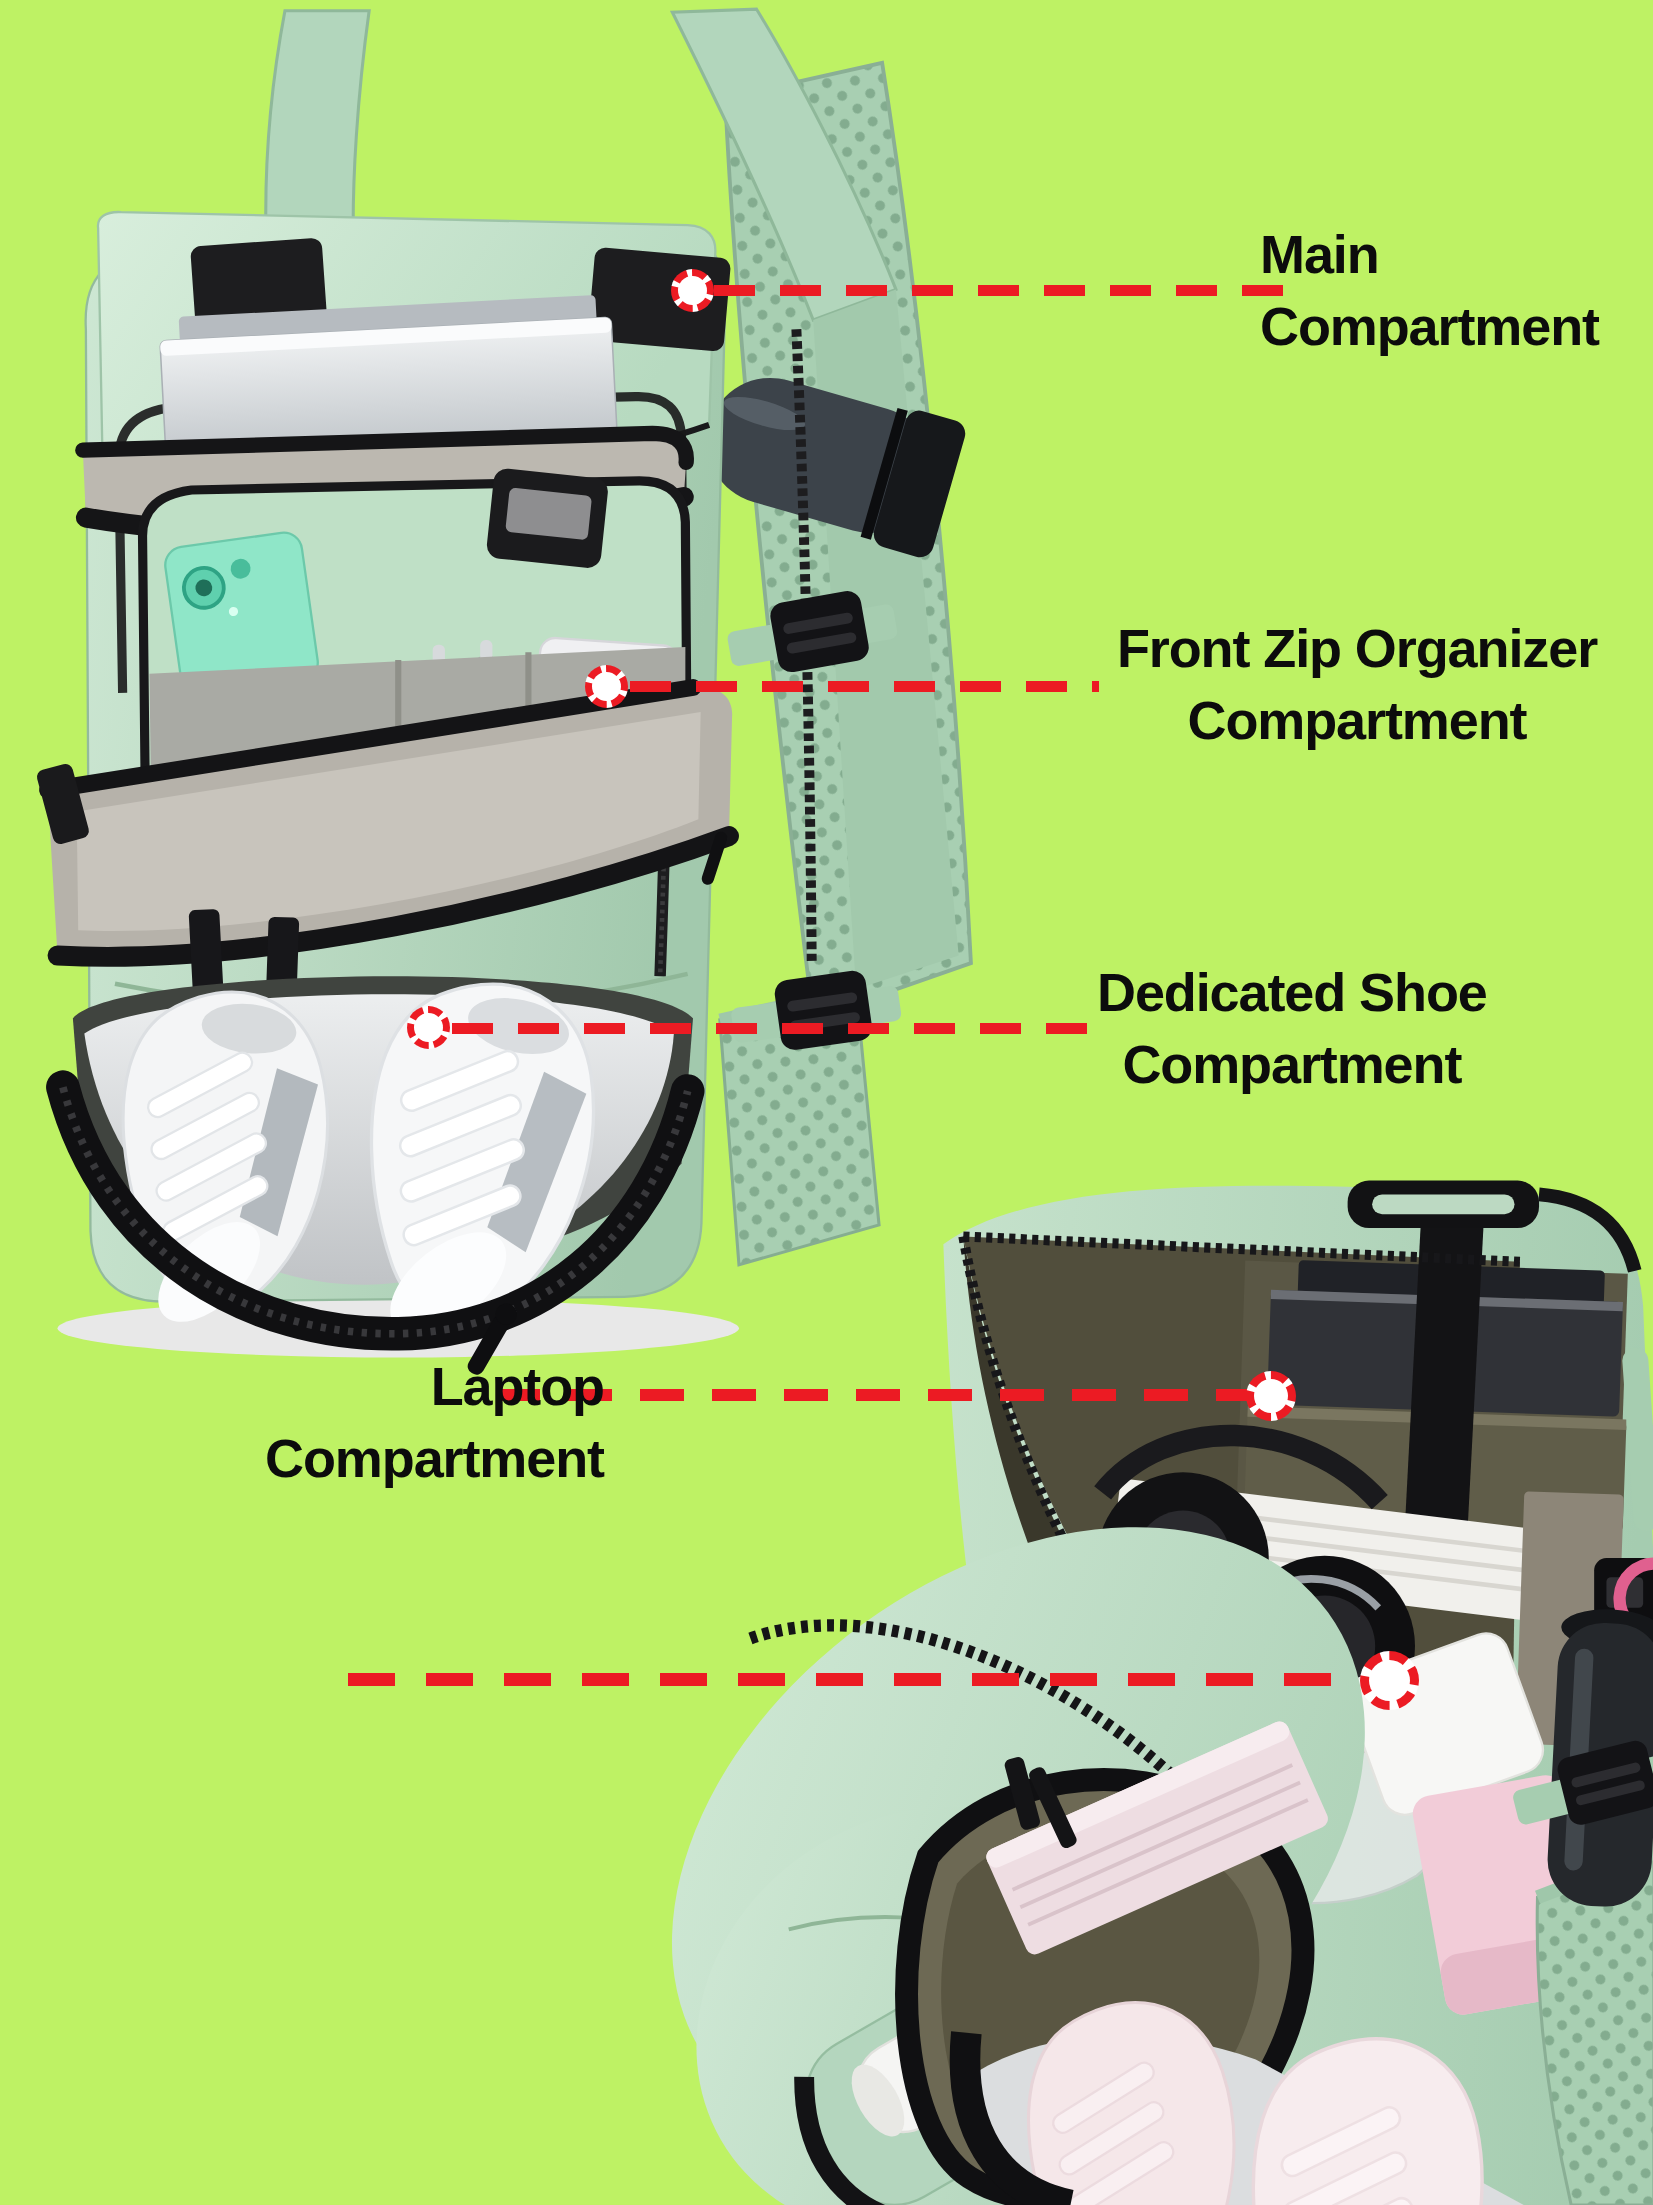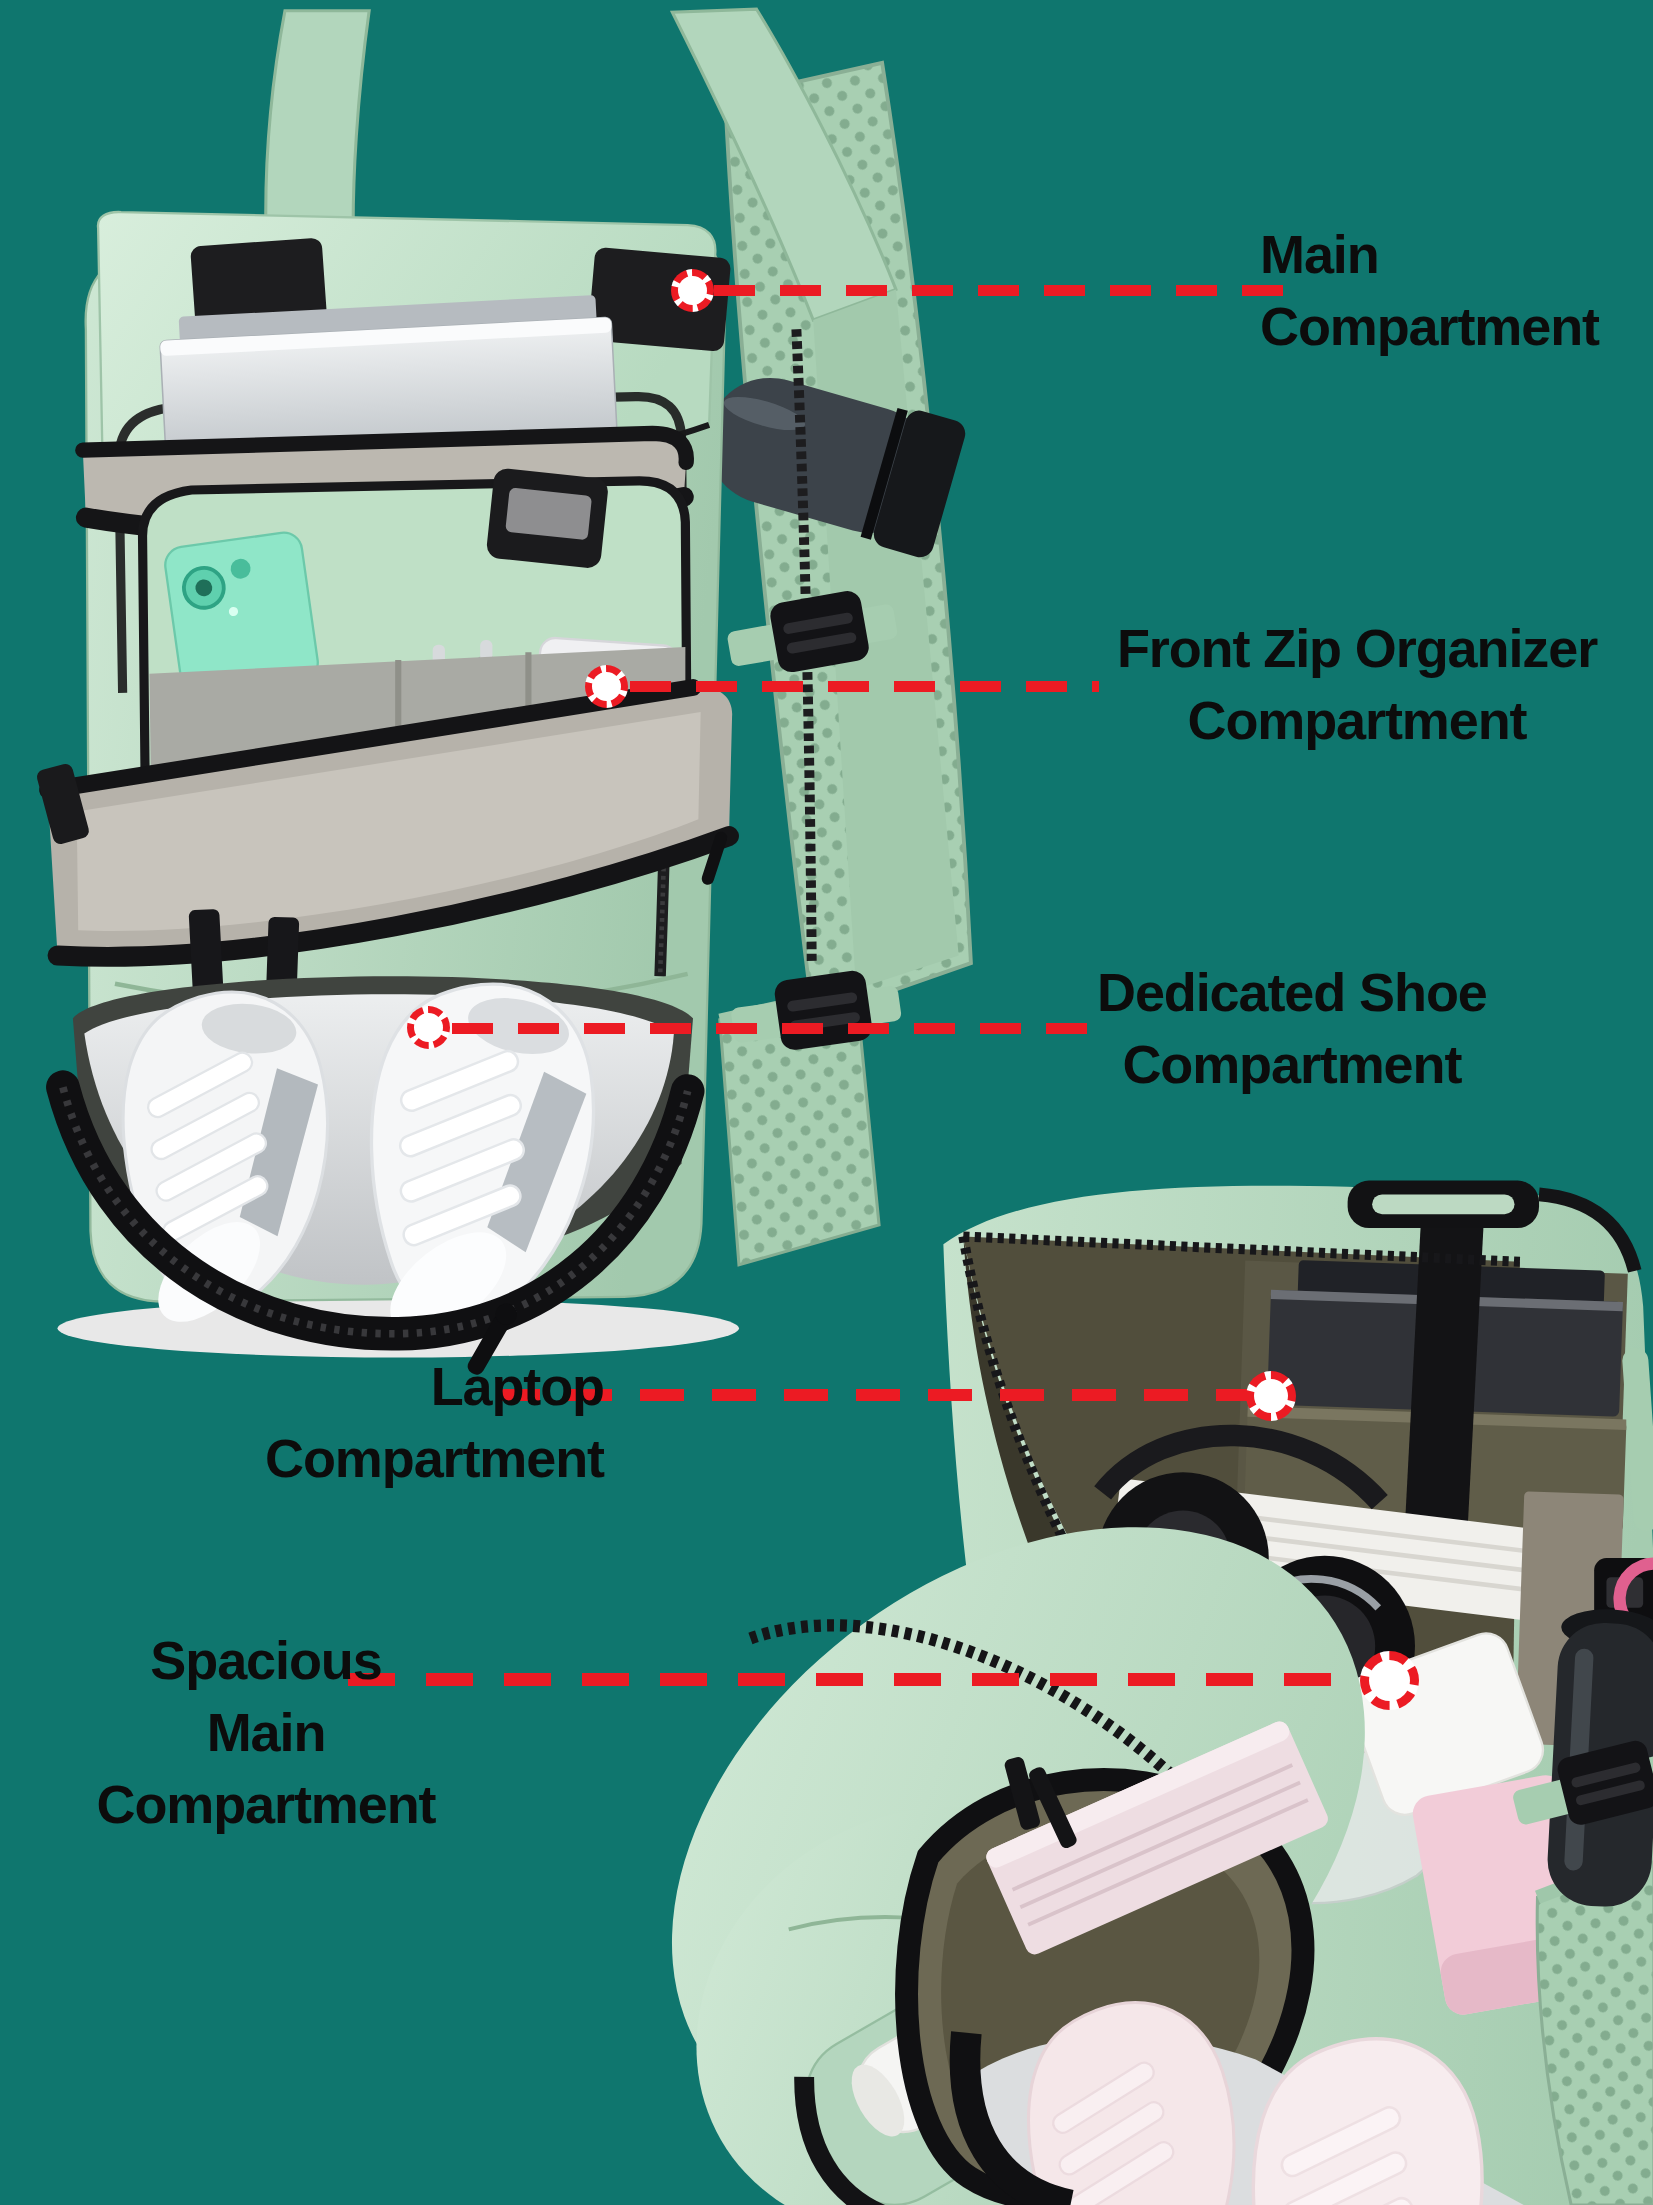--- a/index.html
+++ b/index.html
@@ -1,16 +1,16 @@
 <!DOCTYPE html>
 <html style="font-size:12.3px"><head>
 <meta charset="utf-8">
 <style>
   html,body{margin:0;padding:0;background:#fff;}
-  #canvas{position:relative;width:1654px;height:2205px;background:#0f766e;overflow:hidden;
+  #canvas{position:relative;width:1654px;height:2205px;background:#bef264;overflow:hidden;
           font-family:"Liberation Sans",sans-serif;}
   .callout-label{position:absolute;font-weight:700;font-size:54px;line-height:72px;
                  color:#0c0c0c;letter-spacing:-1.1px;white-space:pre-line;}
   .dash{position:absolute;height:10.7px;
         background:repeating-linear-gradient(90deg,#EC1B23 0 41px,transparent 41px 66px);}
   .dash--mid{height:11.5px;background:repeating-linear-gradient(90deg,#EC1B23 0 44px,transparent 44px 72px);}
   .dash--thick{height:13px;background:repeating-linear-gradient(90deg,#EC1B23 0 47px,transparent 47px 78px);}
   .marker{position:absolute;background:#fff;border:7.7px dashed #EC1B23;border-radius:50%;box-sizing:content-box;}
   .m-sm{width:29px;height:29px;}
   .m-md{width:34px;height:34px;border-width:8.4px;}
@@ -321,17 +321,15 @@
   <div class="callout-label" style="left:1097px;top:956px;text-align:center;">Dedicated Shoe
 Compartment</div>
 
   <div class="dash dash--mid" style="left:496px;top:1389px;width:753px;"></div>
   <div class="marker m-md" style="left:1246px;top:1371px;"></div>
   <div class="callout-label" style="left:175px;top:1350px;width:429px;text-align:right;">Laptop
 Compartment</div>
 
   <div class="dash dash--thick" style="left:348px;top:1673px;width:1020px;"></div>
   <div class="marker m-lg" style="left:1360px;top:1651px;"></div>
-  <div class="callout-label" style="left:67px;top:1624px;width:398px;text-align:center;">Spacious
-Main Compartment</div>
 
 </div>
 
 
 </body></html>

